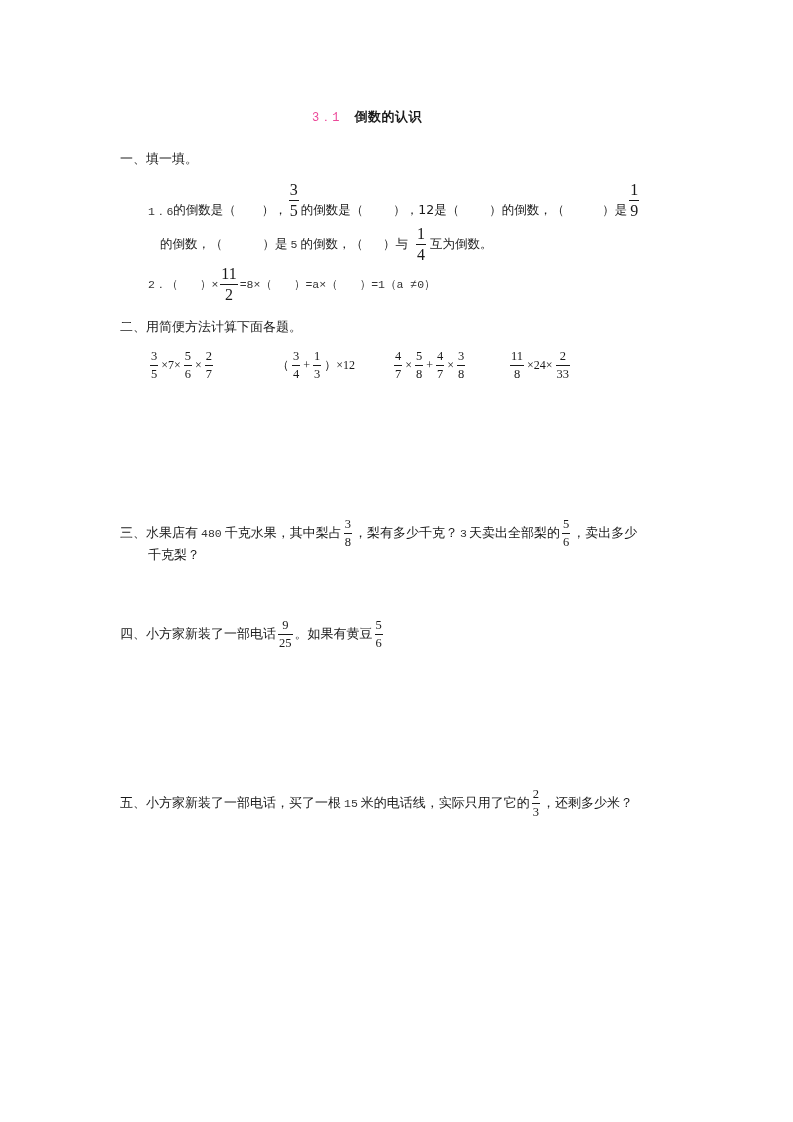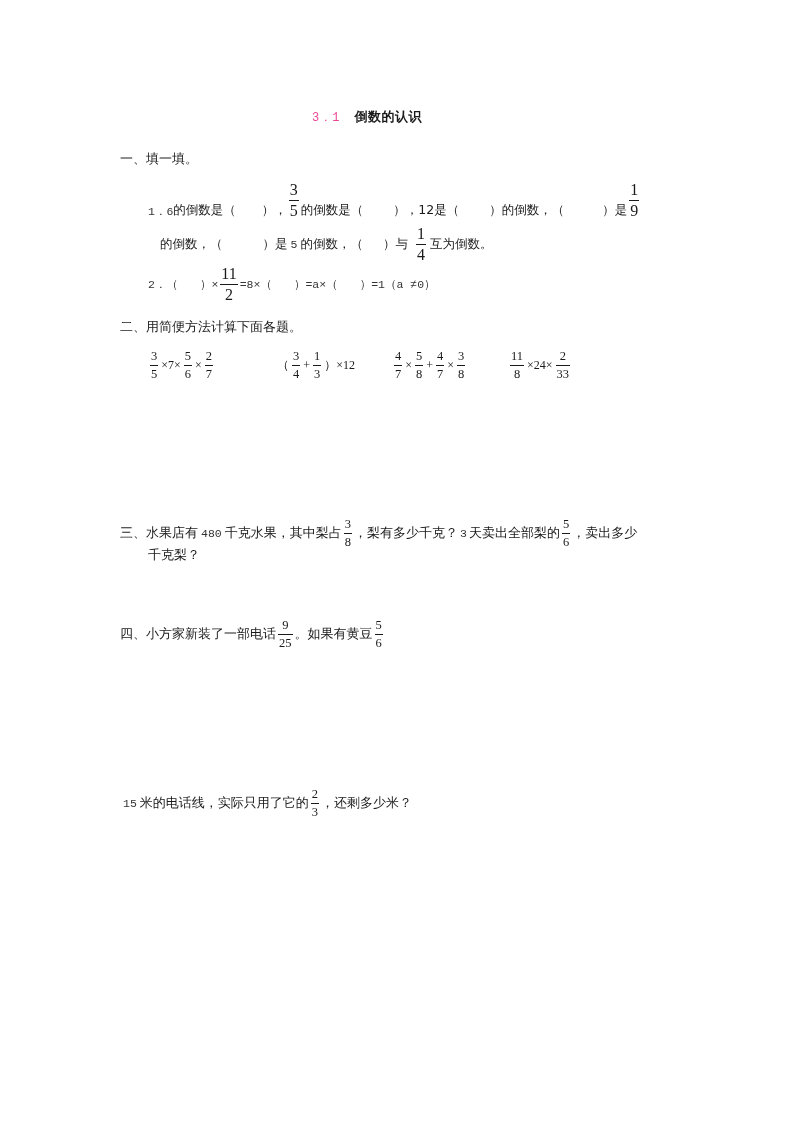--- a/index.html
+++ b/index.html
@@ -200,20 +200,21 @@
   </span>
   <span>。如果有黄豆</span>
   <span class="frac sm">
     <span class="num">5</span>
       <span class="bar"></span>
       <span class="den">6</span>
   </span>
 </div>
 
 <div class="abs line" style="left:120px; top:788px; font-size:13px;">
+  <span>五、小方家新装了一部电话，买了一根</span>
   <span class="mono" style="margin:0 3px;">15</span>
   <span>米的电话线，实际只用了它的</span>
   <span class="frac sm">
     <span class="num">2</span>
       <span class="bar"></span>
       <span class="den">3</span>
   </span>
   <span>，还剩多少米？</span>
 </div>
 

